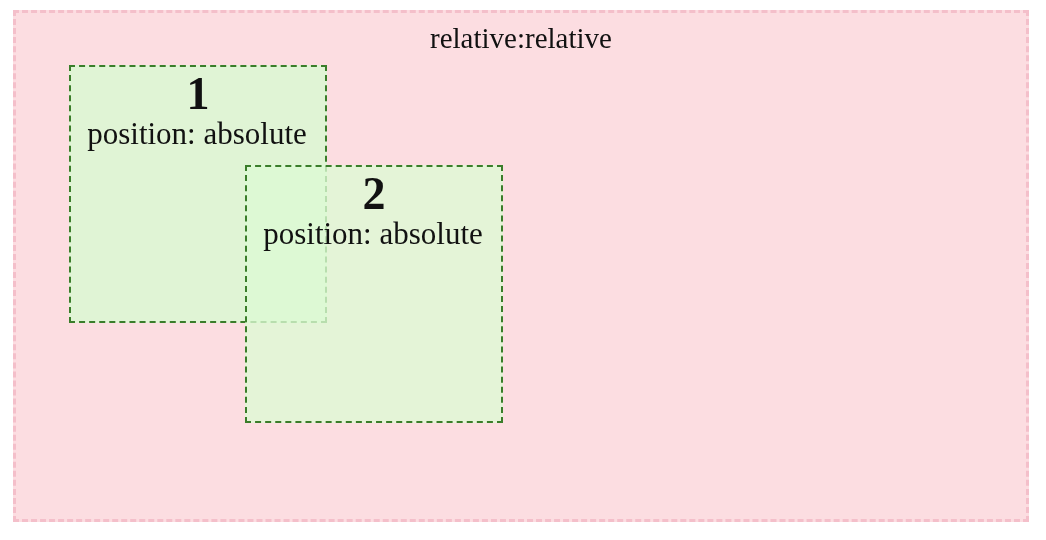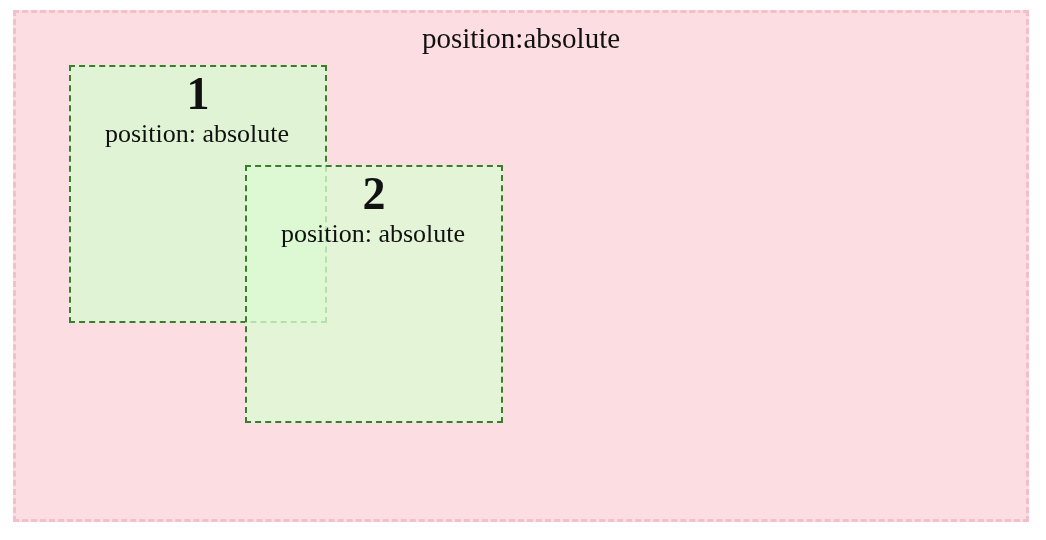--- a/index.html
+++ b/index.html
@@ -13,27 +13,27 @@
       font-size: 29px; color: #111; line-height: 34px;
     }
     .abs-box {
       position: absolute; width: 254px; height: 254px;
       background: rgba(218, 248, 210, 0.85); border: 2px dashed #3a7d2a;
       text-align: center; color: #111; box-sizing: content-box;
     }
     .abs-box.one { left: 53px; top: 52px; }
     .abs-box.two { left: 229px; top: 152px; background: rgba(220, 250, 212, 0.78); }
     .abs-num { font-weight: bold; font-size: 46px; line-height: 50px; margin-top: 2px; }
-    .abs-label { font-size: 26px; line-height: 30px; white-space: nowrap; margin-left: -2px; }
+    .abs-label { font-size: 31px; line-height: 30px; white-space: nowrap; margin-left: -2px; }
   </style>
 </head>
 <body>
 
 <div class="relative-box">
-  <div class="relative-label">position:absolute</div>
+  <div class="relative-label">relative:relative</div>
 
   <div class="abs-box one">
     <div class="abs-num">1</div>
     <div class="abs-label">position: absolute</div>
   </div>
 
   <div class="abs-box two">
     <div class="abs-num">2</div>
     <div class="abs-label">position: absolute</div>
   </div>

